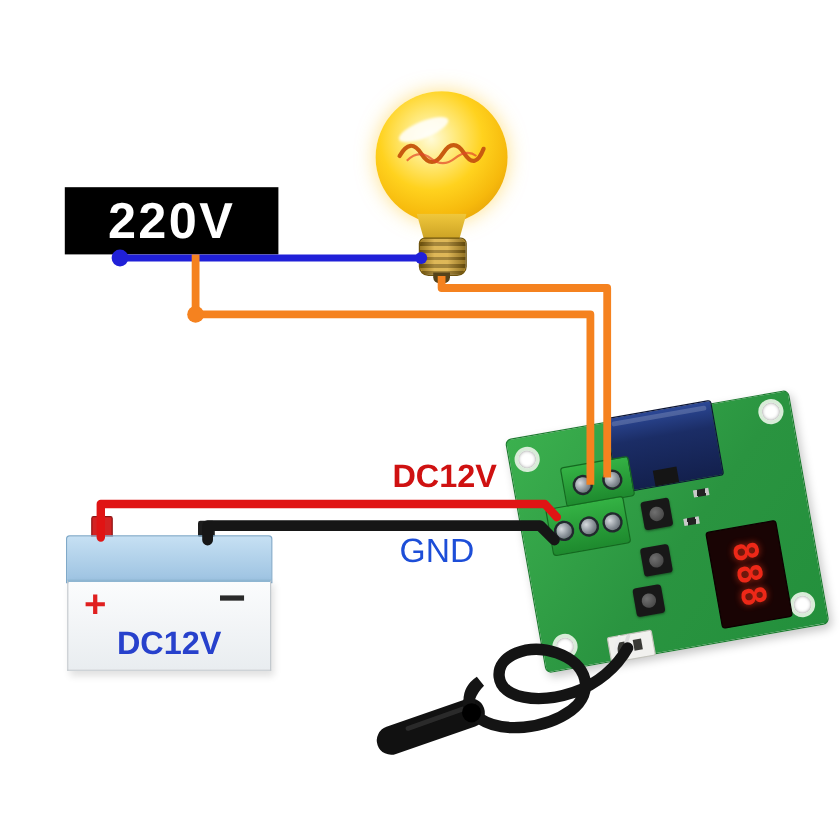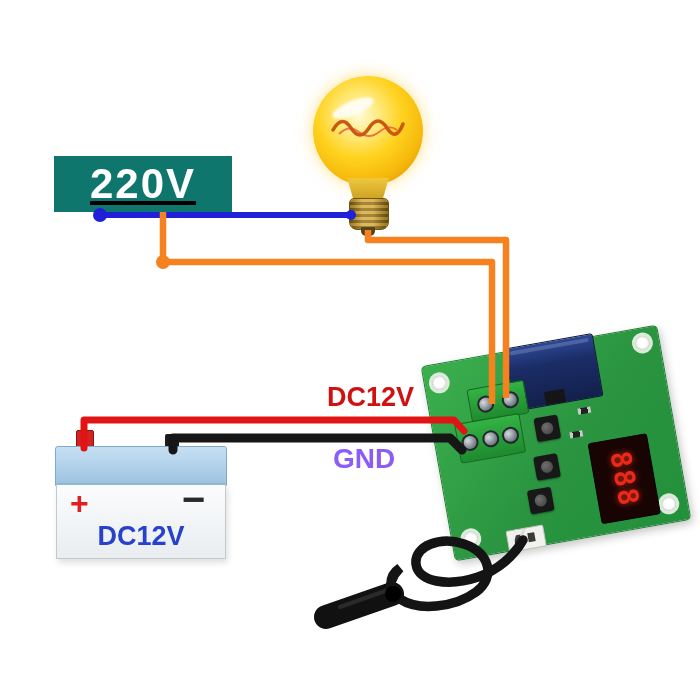--- a/index.html
+++ b/index.html
@@ -1,21 +1,21 @@
 <!DOCTYPE html>
 <html><head>
 <meta charset="utf-8">
 <style>
   html,body{margin:0;padding:0;background:#fff;}
   .stage{position:relative;width:700px;height:700px;background:#ffffff;overflow:hidden;
          font-family:"Liberation Sans",sans-serif;}
 
   
-  .acbox{position:absolute;left:54px;top:156px;width:178px;height:56px;background:#0f766e;
-         display:flex;align-items:center;justify-content:center;text-decoration:underline;}
+  .acbox{position:absolute;left:54px;top:156px;width:178px;height:56px;background:#000000;
+         display:flex;align-items:center;justify-content:center;}
   .acbox .actext{color:#fff;font-size:42px;font-weight:700;letter-spacing:2px;}
 
   
   .bulb-glass{position:absolute;left:313px;top:76px;width:110px;height:110px;border-radius:50%;
     background:radial-gradient(circle at 42% 36%, #fffbd8 0%, #ffe97a 22%, #ffd21e 45%, #f6b90c 68%, #e09a08 88%, #c98408 100%);
     box-shadow:0 0 16px rgba(255,200,40,.55);}
   .bulb-fil{position:absolute;left:325px;top:104px;width:90px;height:44px;}
   .glass-hi{position:absolute;left:331px;top:101px;width:44px;height:14px;background:rgba(255,255,255,.85);
     border-radius:50%;transform:rotate(-22deg);filter:blur(1px);}
   .bulb-neck{position:absolute;left:342px;top:178px;width:52px;height:22px;
@@ -65,21 +65,21 @@
   .jst{position:absolute;left:54px;top:176px;width:36px;height:20px;background:#f1f1ee;border:1px solid #c4c4bc;border-radius:2px;}
   .jst::before,.jst::after{content:'';position:absolute;top:5px;width:7px;height:9px;background:#3a3a36;}
   .jst::before{left:6px}.jst::after{left:20px}
   .smd{position:absolute;}
   .smd-ic{left:116px;top:46px;width:20px;height:13px;background:#151515;}
   .smd-r1{left:146px;top:68px;width:13px;height:6px;background:linear-gradient(90deg,#c9c9c9 0 3px,#222 3px 10px,#c9c9c9 10px);}
   .smd-r2{left:134px;top:90px;width:13px;height:6px;background:linear-gradient(90deg,#c9c9c9 0 3px,#222 3px 10px,#c9c9c9 10px);}
 
   
   .lbl-dc12v{position:absolute;left:327px;top:382px;font-size:27px;font-weight:700;color:#cf1111;}
-  .lbl-gnd{position:absolute;left:333px;top:443px;font-size:28px;font-weight:700;color:#8b5cf6;}
+  .lbl-gnd{position:absolute;left:333px;top:443px;font-size:28px;font-weight:400;color:#1d4ed8;}
 
   .wires{position:absolute;left:0;top:0;pointer-events:none;}
 </style>
 </head>
 <body>
 
 <div class="stage">
 
   <div class="acbox">
     <span class="actext">220V</span>

